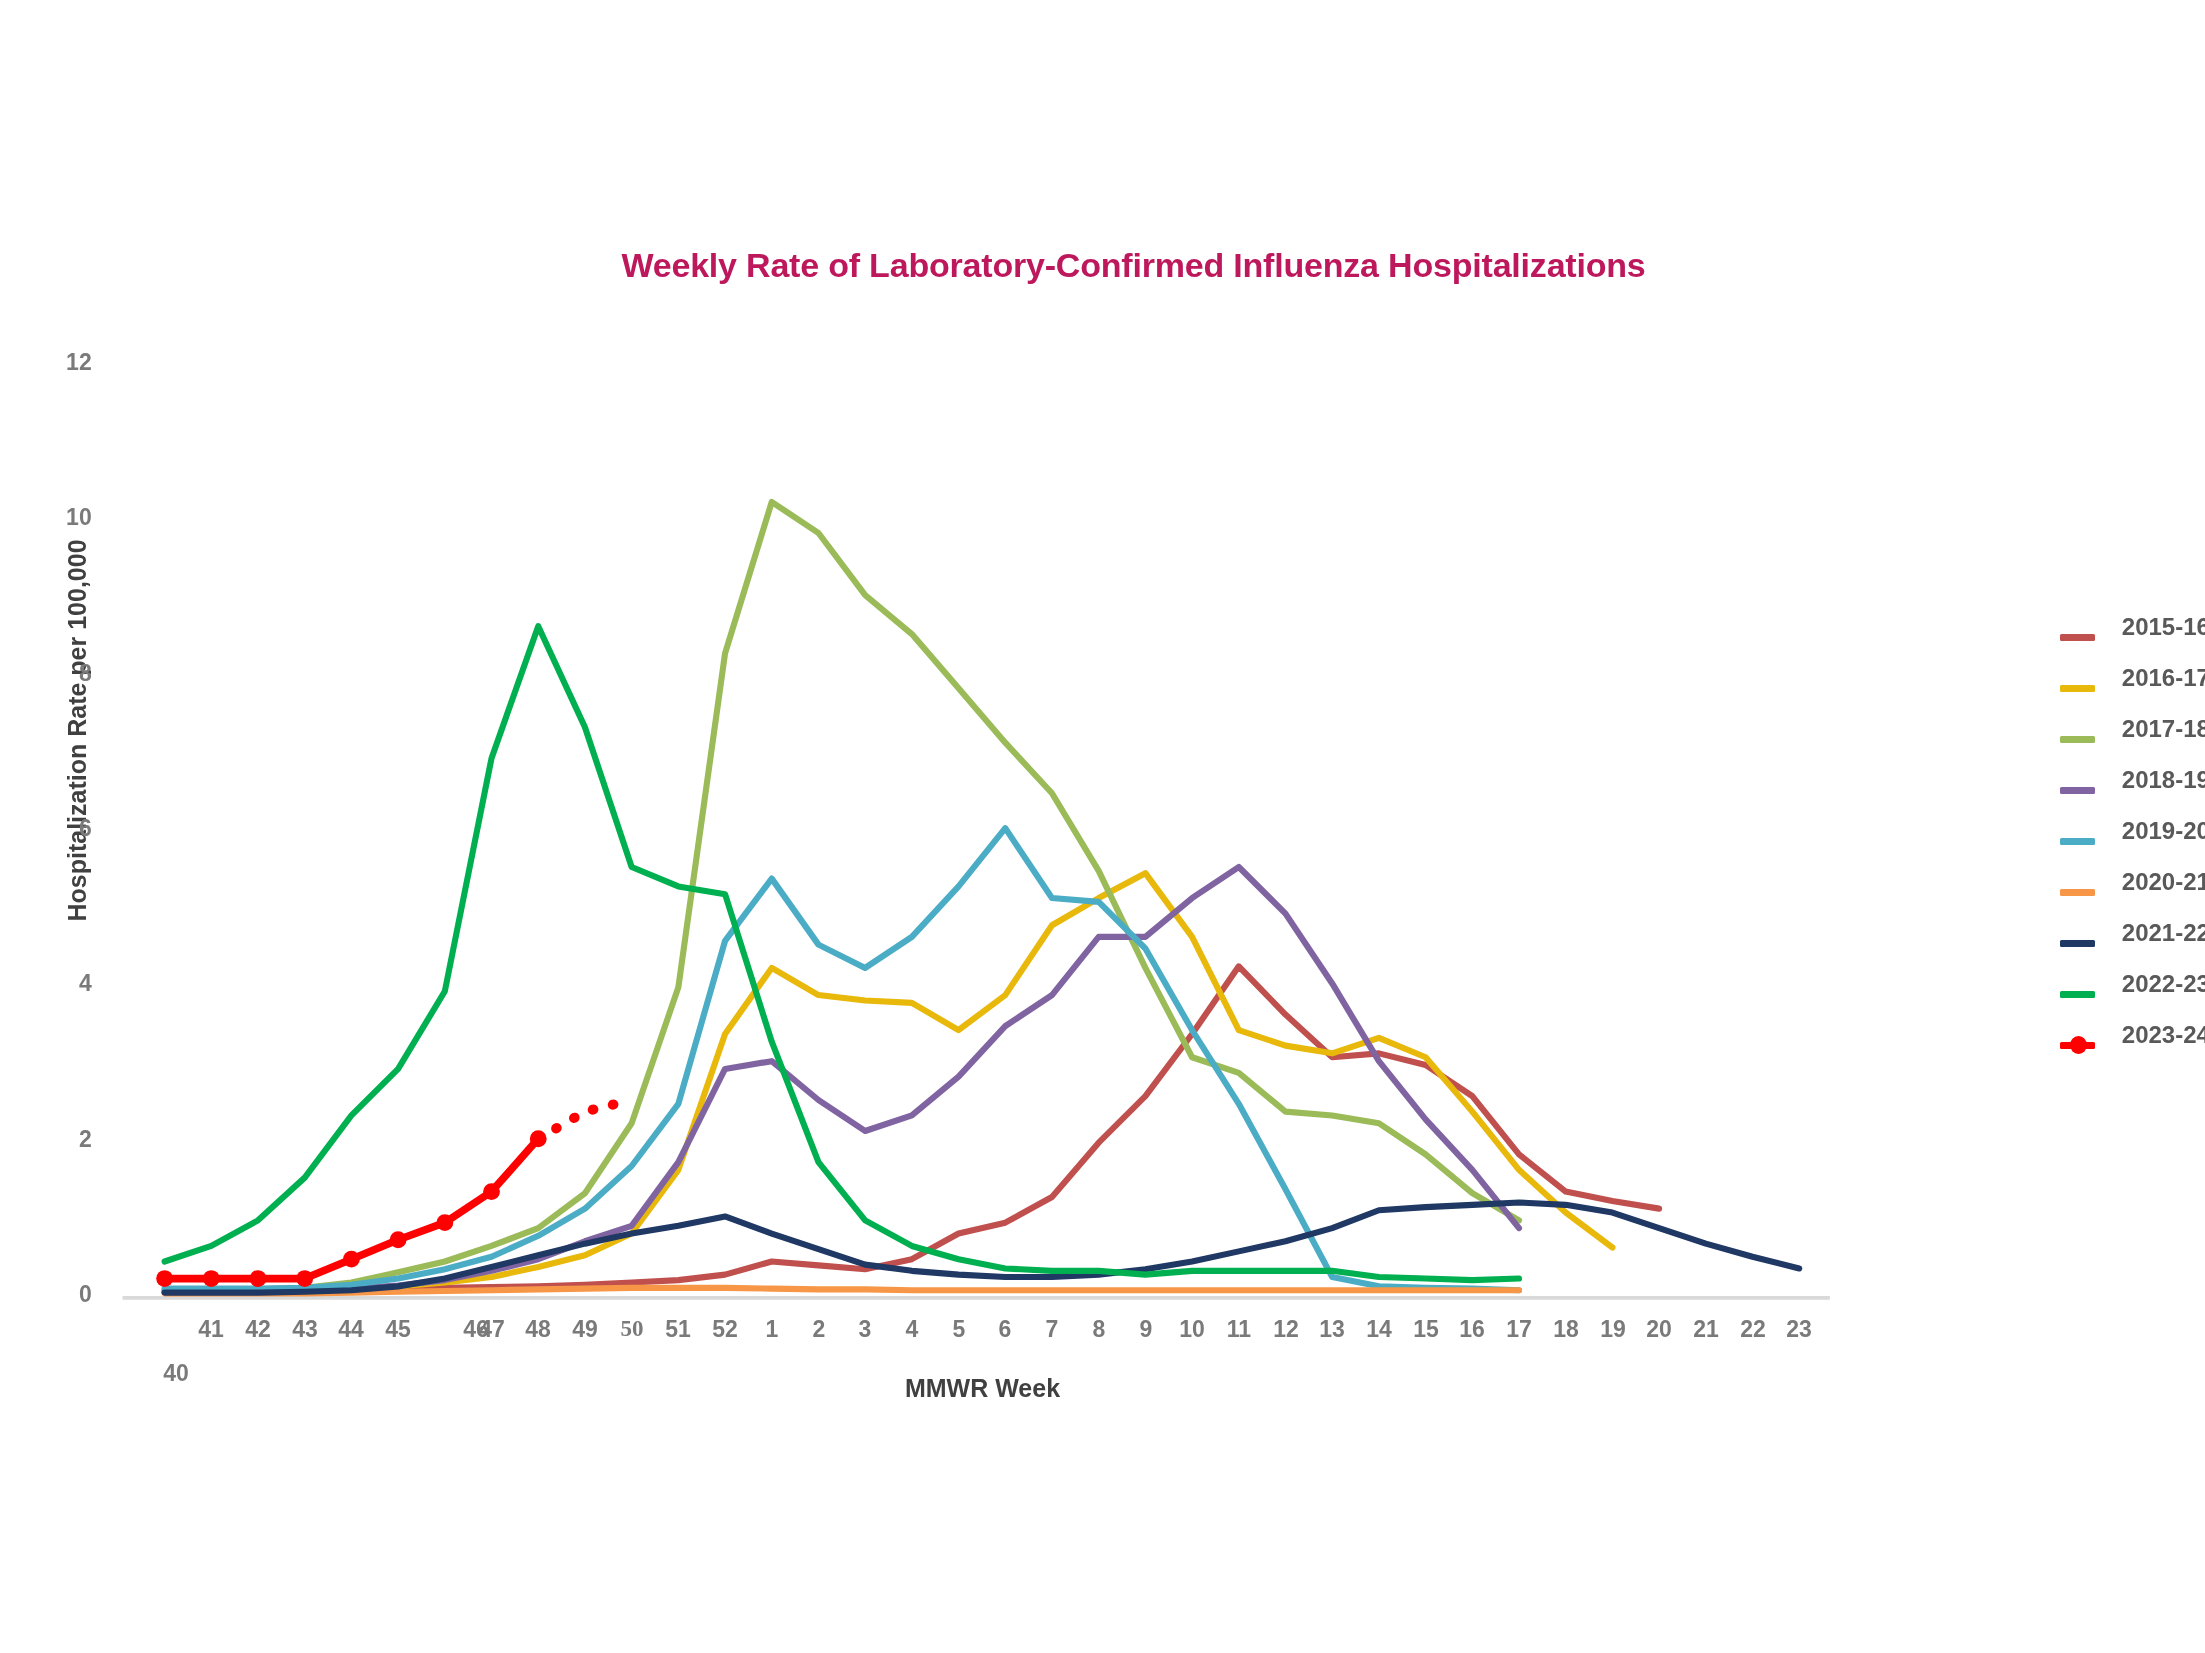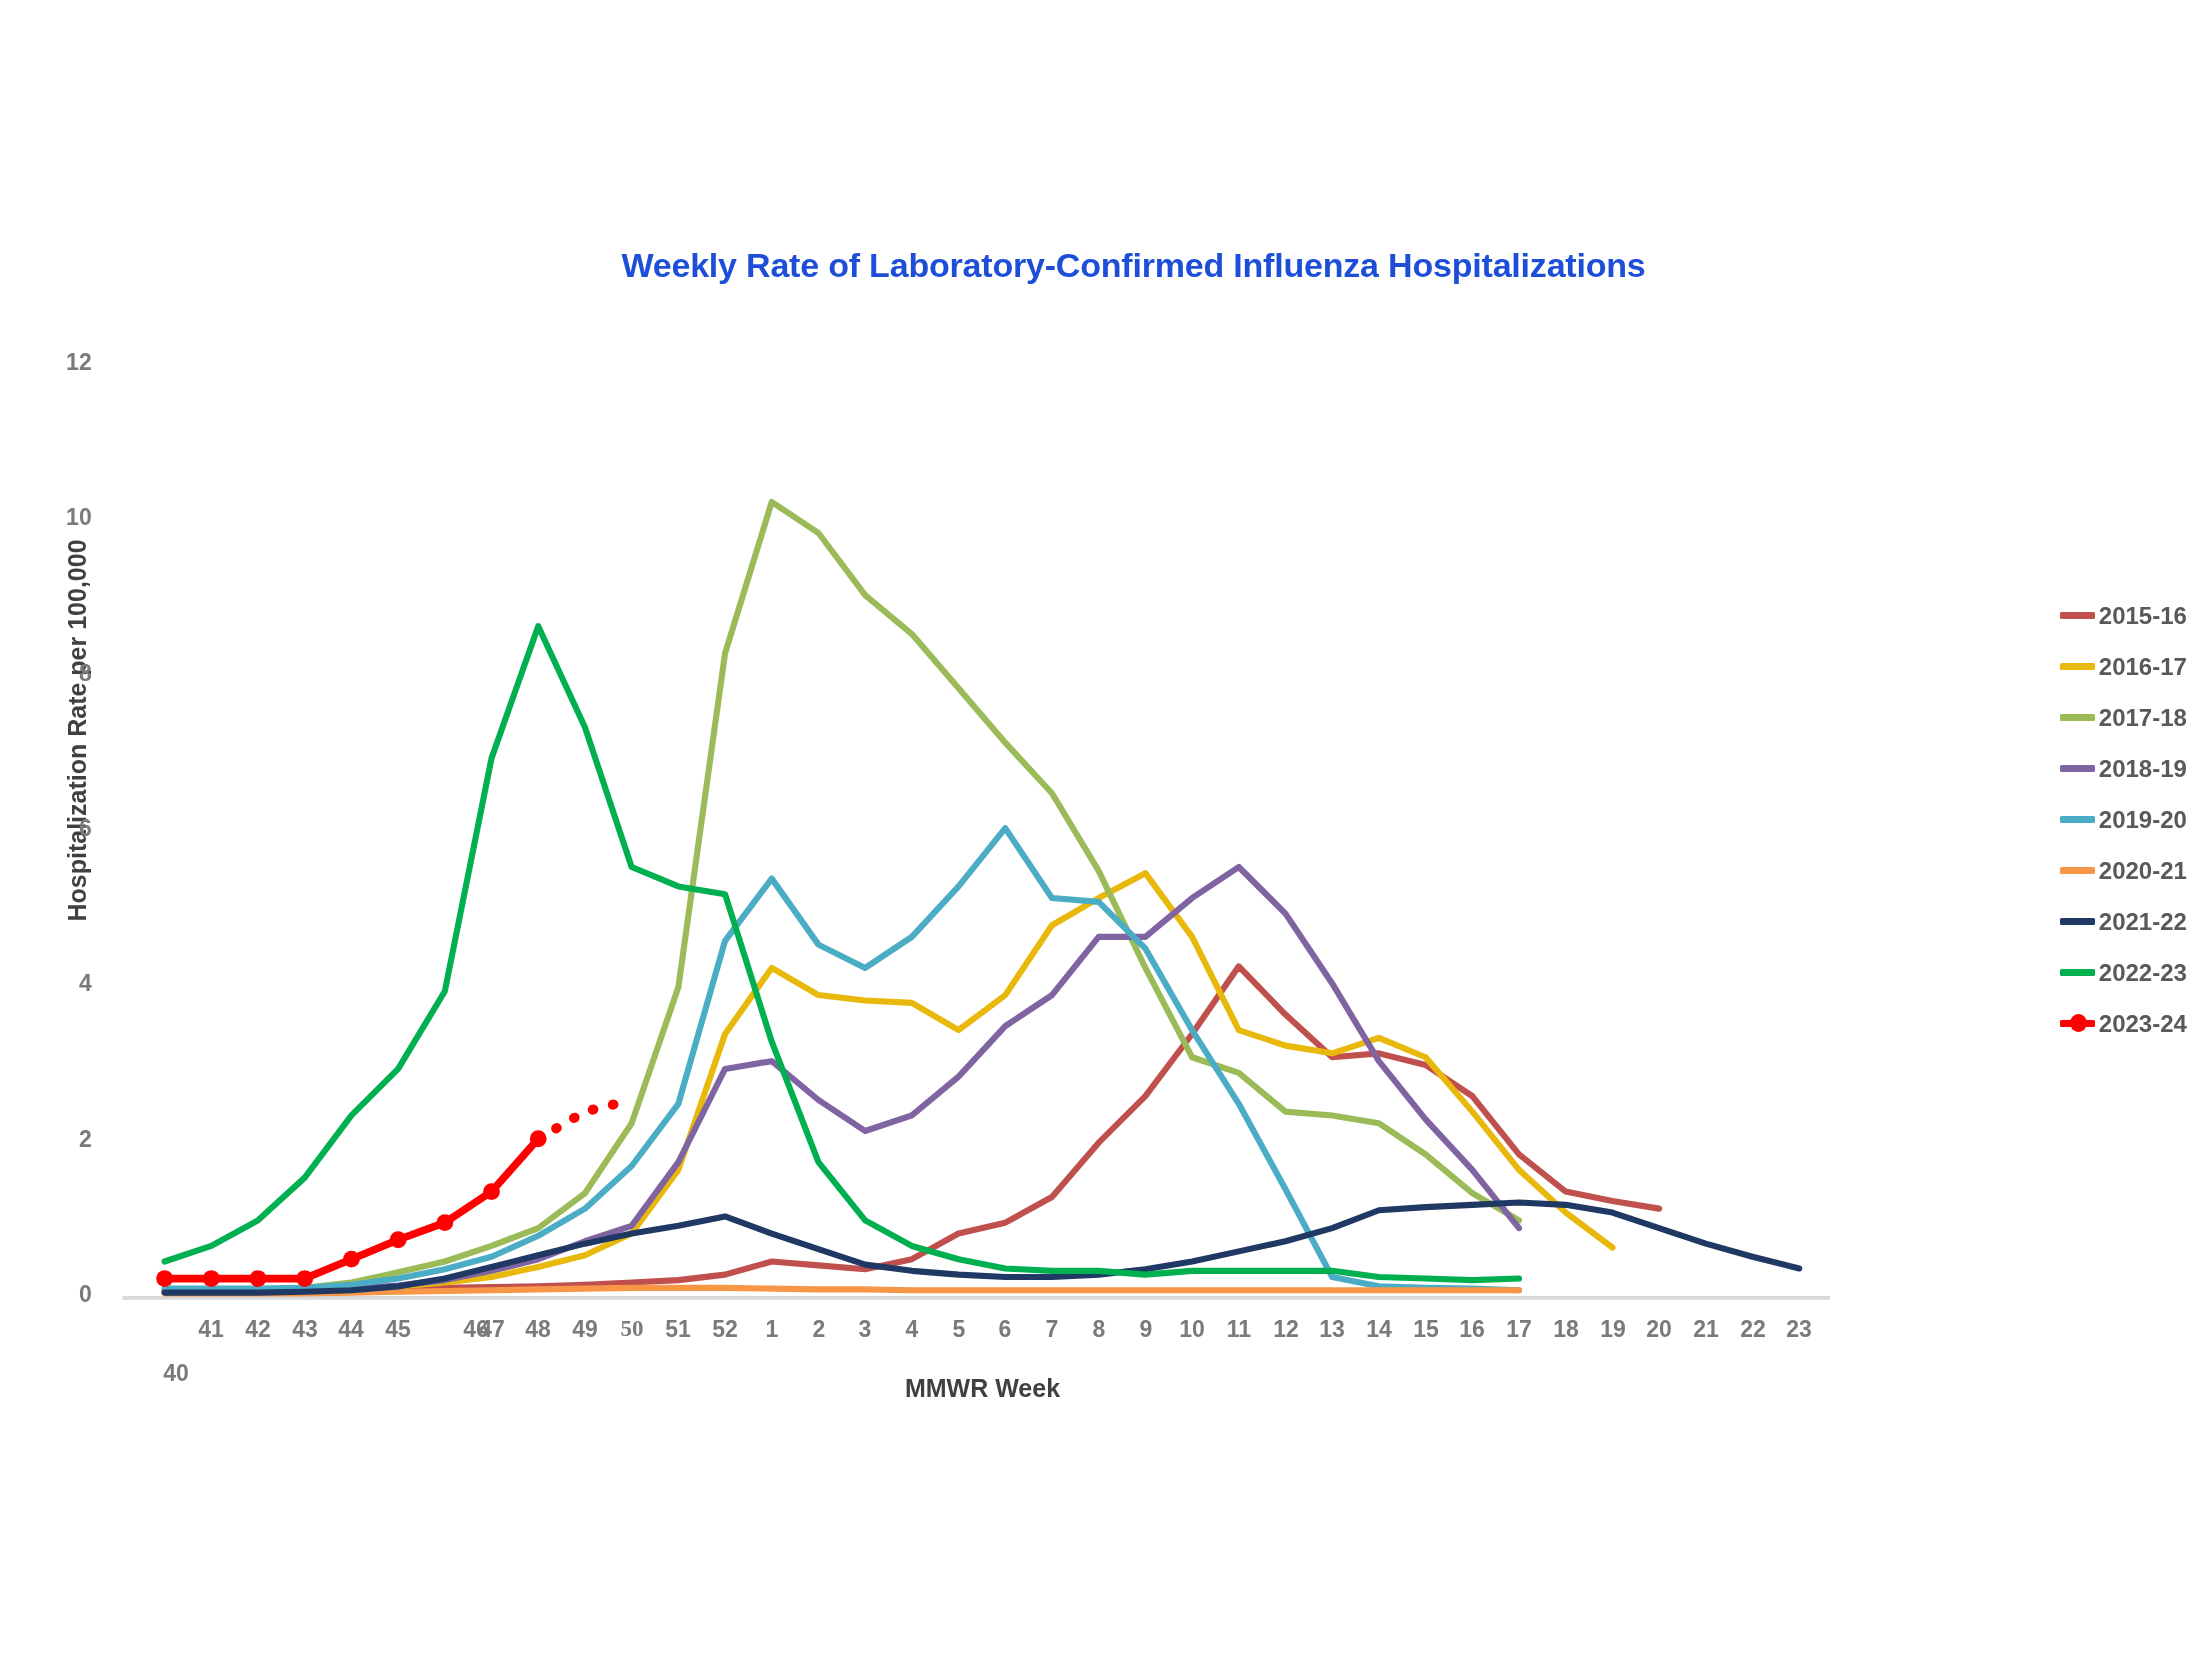--- a/index.html
+++ b/index.html
@@ -11,21 +11,21 @@
     position:relative;
   }
   #chart-root{position:absolute;inset:0;}
 
   .chart-title{
     position:absolute;
     left:536px; top:243px; width:1195px;
     text-align:center;
     font-size:34px; font-weight:bold;
     line-height:1.30;
-    color:#1d4ed8;
+    color:#be185d;
     letter-spacing:-0.2px;
   }
   .chart-title .tline{display:block;}
 
   .y-axis-title{
     position:absolute;
     left:-191px; top:716px;
     width:536px;
     transform:rotate(-90deg);
     transform-origin:center center;
@@ -55,22 +55,23 @@
   }
 
   #plot-svg{position:absolute;left:0;top:0;width:2205px;height:1654px;}
 
   .legend{
     position:absolute;
     left:2060px; top:590px;
     width:145px;
   }
   .legend-item{
-    display:flex;align-items:center;
+    display:flex;align-items:flex-end;
     height:51px;
+    gap:23px;
   }
   .legend-swatch{
     width:35px;height:6.9px;border-radius:1.5px;flex:0 0 auto;
     position:relative;
   }
   .legend-swatch.marker::after{
     content:"";position:absolute;left:10px;top:-6.1px;
     width:17px;height:18.4px;background:inherit;
     border-radius:50%;
   }

